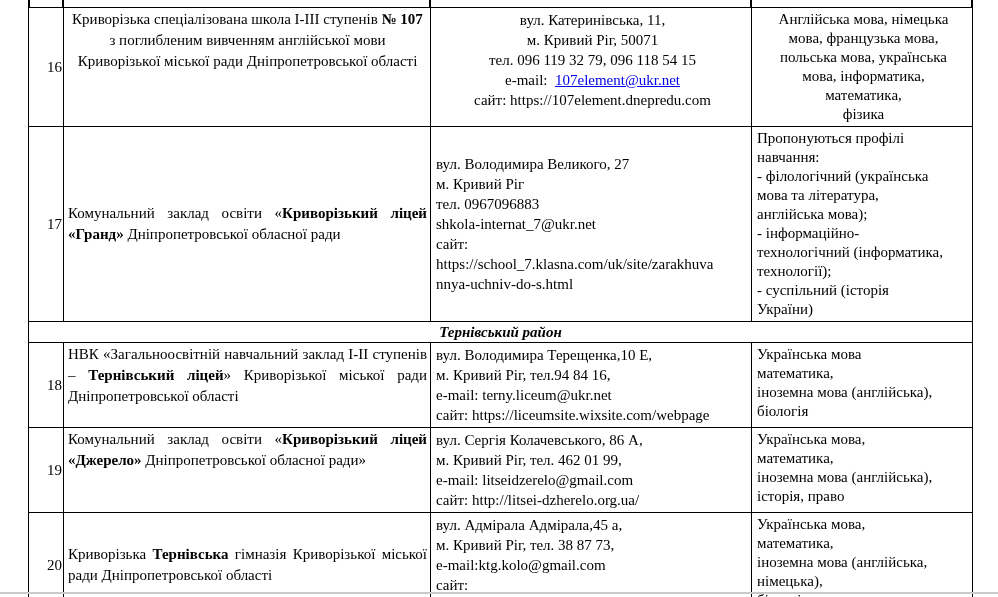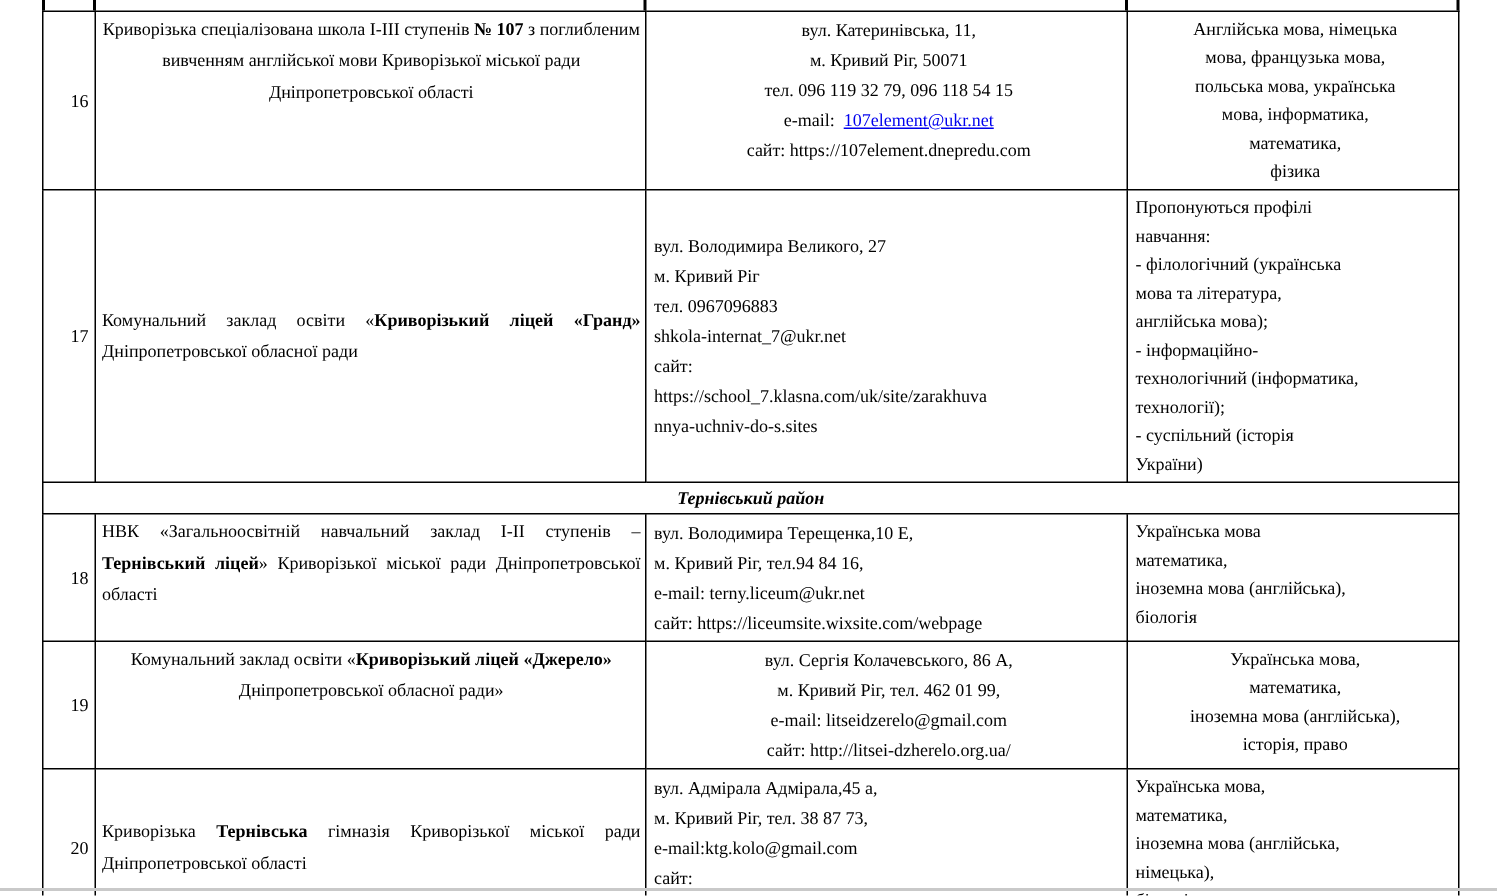--- a/index.html
+++ b/index.html
@@ -14,21 +14,21 @@
   .page { position: relative; width: 998px; height: 597px; }
 
   table.schools {
     position: absolute; left: 28px; top: 7px;
     width: 944px;
     border-collapse: collapse; table-layout: fixed;
   }
   td {
     border: 1.5px solid #000;
     vertical-align: top;
-    font-size: 12px;
+    font-size: 15px;
     padding: 0;
     overflow: hidden;
   }
   td.cell-num {
     text-align: center;
     vertical-align: middle;
     padding: 0 18px;
   }
   td.cell-name {
     text-align: justify;
@@ -55,21 +55,21 @@
     font-style: italic;
     line-height: 19px;
     padding: 0;
     vertical-align: middle;
   }
   
   tr.row-16 > td { height: 115px; text-align: center; }
   tr.row-17 > td { height: 195px; }
   tr.section-row > td { height: 21px; }
   tr.row-18 > td { height: 83px; }
-  tr.row-19 > td { height: 79px; text-align: center; }
+  tr.row-19 > td { height: 79px; }
   tr.row-20 > td { height: 100px; }
   
   tr.row-17 > td.cell-name, tr.row-17 > td.cell-address,
   tr.row-20 > td.cell-name { vertical-align: middle; }
 
   
   .grid-stub {
     position: absolute; top: 0; height: 7px; width: 2px;
     background: #000;
   }
@@ -120,21 +120,21 @@
         <tr class="school-row row-17">
           <td class="cell-num">17</td>
           <td class="cell-name"><span>Комунальний заклад освіти «</span><b>Криворізький ліцей «Гранд»</b><span> Дніпропетровської обласної ради</span></td>
           <td class="cell-address">
             <div class="addr-line">вул. Володимира Великого, 27</div>
             <div class="addr-line">м. Кривий Ріг</div>
             <div class="addr-line">тел. 0967096883</div>
             <div class="addr-line">shkola-internat_7@ukr.net</div>
             <div class="addr-line">сайт:</div>
             <div class="addr-line">https://school_7.klasna.com/uk/site/zarakhuva</div>
-            <div class="addr-line">nnya-uchniv-do-s.sites</div>
+            <div class="addr-line">nnya-uchniv-do-s.html</div>
           </td>
           <td class="cell-subjects">
             <div class="subj-line">Пропонуються профілі</div>
             <div class="subj-line">навчання:</div>
             <div class="subj-line">- філологічний (українська</div>
             <div class="subj-line">мова та література,</div>
             <div class="subj-line">англійська мова);</div>
             <div class="subj-line">- інформаційно-</div>
             <div class="subj-line">технологічний (інформатика,</div>
             <div class="subj-line">технології);</div>

